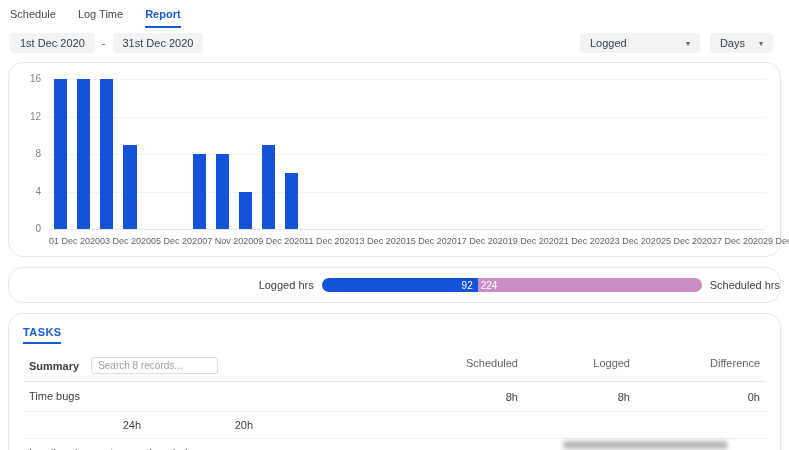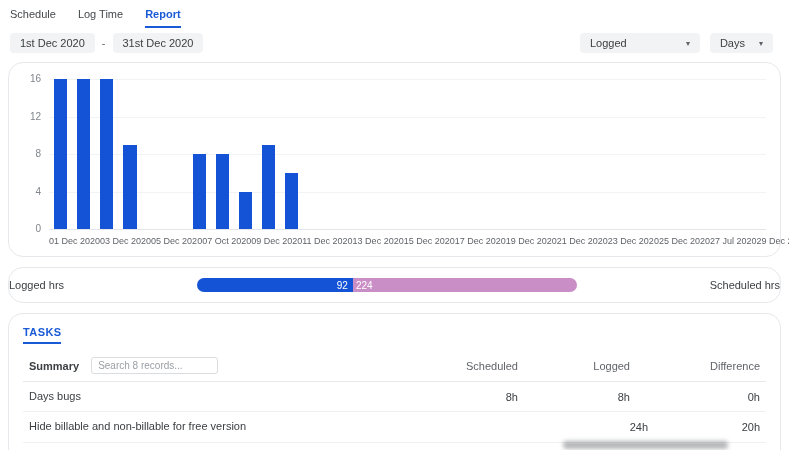--- a/index.html
+++ b/index.html
@@ -36,31 +36,31 @@
   .y-axis span { position: absolute; right: 8px; transform: translateY(-55%); }
   .plot-wrap { flex: 1; position: relative; height: 100%; }
   .gridline { position: absolute; left: 0; right: 0; height: 1px; background: #f1f3f4; }
   .gridline.base { background: #e3e5e8; }
   .plot { position: absolute; left: 0; right: 0; top: 0; bottom: 0; display: flex; align-items: flex-end; }
   .bar-slot { flex: 1; display: flex; justify-content: center; align-items: flex-end; height: 100%; }
   .bar { width: 57%; background: var(--bar, #1553d6); }
   .x-axis { display: flex; justify-content: space-between; margin-left: 26px; padding-top: 7px; font-size: 9px; color: #5f6368; white-space: nowrap; }
 
   
-  .progress-panel { display: flex; align-items: center; justify-content: space-between; gap: 8px; padding: 10px 0; }
+  .progress-panel { display: flex; align-items: center; justify-content: flex-end; gap: 8px; padding: 10px 0; }
   .plabel { color: #3c4043; }
   .pbar { width: 380px; height: 14px; border-radius: 7px; overflow: hidden; display: flex; }
   .pseg-blue { background: var(--bar, #1553d6); color: #fff; font-size: 10px; display: flex; align-items: center; justify-content: flex-end; padding-right: 5px; }
   .pseg-pink { background: var(--pink, #ca8ec6); color: #fff; font-size: 10px; display: flex; align-items: center; padding-left: 3px; flex: 1; }
 
   
   .tasks-panel { padding: 12px 14px 0; margin-bottom: 0; border-bottom: none; border-bottom-left-radius: 0; border-bottom-right-radius: 0; }
   .tasks-title { color: var(--accent, #1a5ad7); font-weight: bold; display: inline-block; border-bottom: 2px solid var(--accent, #1a5ad7); padding-bottom: 4px; letter-spacing: 0.4px; cursor: pointer; }
   .table { margin-top: 9px; }
-  .thead { display: flex; align-items: center; padding: 4px 6px 7px; border-bottom: 1px solid #e6e8eb; color: #5f6368; }
+  .thead { display: flex; padding: 4px 6px 7px; border-bottom: 1px solid #e6e8eb; color: #5f6368; }
   .th-summary { flex: 1; display: flex; align-items: center; gap: 12px; }
   .th-summary .hd { color: #3c4043; font-weight: bold; }
   .search-input { border: 1px solid #dadce0; border-radius: 3px; font-size: 10px; padding: 2px 6px; width: 127px; color: #3c4043; font-family: "Liberation Sans", sans-serif; outline: none; }
   .search-input::placeholder { color: #9aa0a6; }
   .th-num { width: 112px; text-align: right; }
   .th-num.last { width: 130px; }
   .trow { display: flex; align-items: center; padding: 7px 6px; border-bottom: 1px solid #eef0f2; }
   .td-summary { flex: 1; padding-right: 30px; line-height: 1.4; }
   .td-num { width: 112px; text-align: right; }
   .td-num.last { width: 130px; }
@@ -163,31 +163,31 @@
           <div class="bar-slot"></div>
           <div class="bar-slot"></div>
           <div class="bar-slot"></div>
         </div>
     </div>
   </div>
   <div class="x-axis" id="xaxis">
       <span>01 Dec 2020</span>
       <span>03 Dec 2020</span>
       <span>05 Dec 2020</span>
-      <span>07 Oct 2020</span>
+      <span>07 Nov 2020</span>
       <span>09 Dec 2020</span>
       <span>11 Dec 2020</span>
       <span>13 Dec 2020</span>
       <span>15 Dec 2020</span>
       <span>17 Dec 2020</span>
       <span>19 Dec 2020</span>
       <span>21 Dec 2020</span>
       <span>23 Dec 2020</span>
       <span>25 Dec 2020</span>
-      <span>27 Jul 2020</span>
+      <span>27 Dec 2020</span>
       <span>29 Dec 2020</span>
     </div>
 </div>
 
 <div class="panel progress-panel">
   <span class="plabel">Logged hrs</span>
   <div class="pbar">
     <div class="pseg-blue" id="seg-logged" style="width: 41.0714%;">
       <span>92</span>
     </div>
@@ -205,27 +205,26 @@
       <div class="th-summary">
         <span class="hd">Summary</span>
         <input class="search-input" type="text" placeholder="Search 8 records..." style="">
       </div>
       <div class="th-num">Scheduled</div>
       <div class="th-num">Logged</div>
       <div class="th-num last">Difference</div>
     </div>
     <div id="tasks-body">
         <div class="trow">
-          <div class="td-summary">Days bugs</div>
+          <div class="td-summary">Time bugs</div>
           <div class="td-num">8h</div>
           <div class="td-num">8h</div>
           <div class="td-num last">0h</div>
         </div>
         <div class="trow">
-          <div class="td-summary">Hide billable and non-billable for free version</div>
           <div class="td-num">24h</div>
           <div class="td-num">20h</div>
         </div>
         <div class="trow">
           <div class="td-summary">Loading does not cover the whole page</div>
         </div>
       </div>
   </div>
 </div>
 

